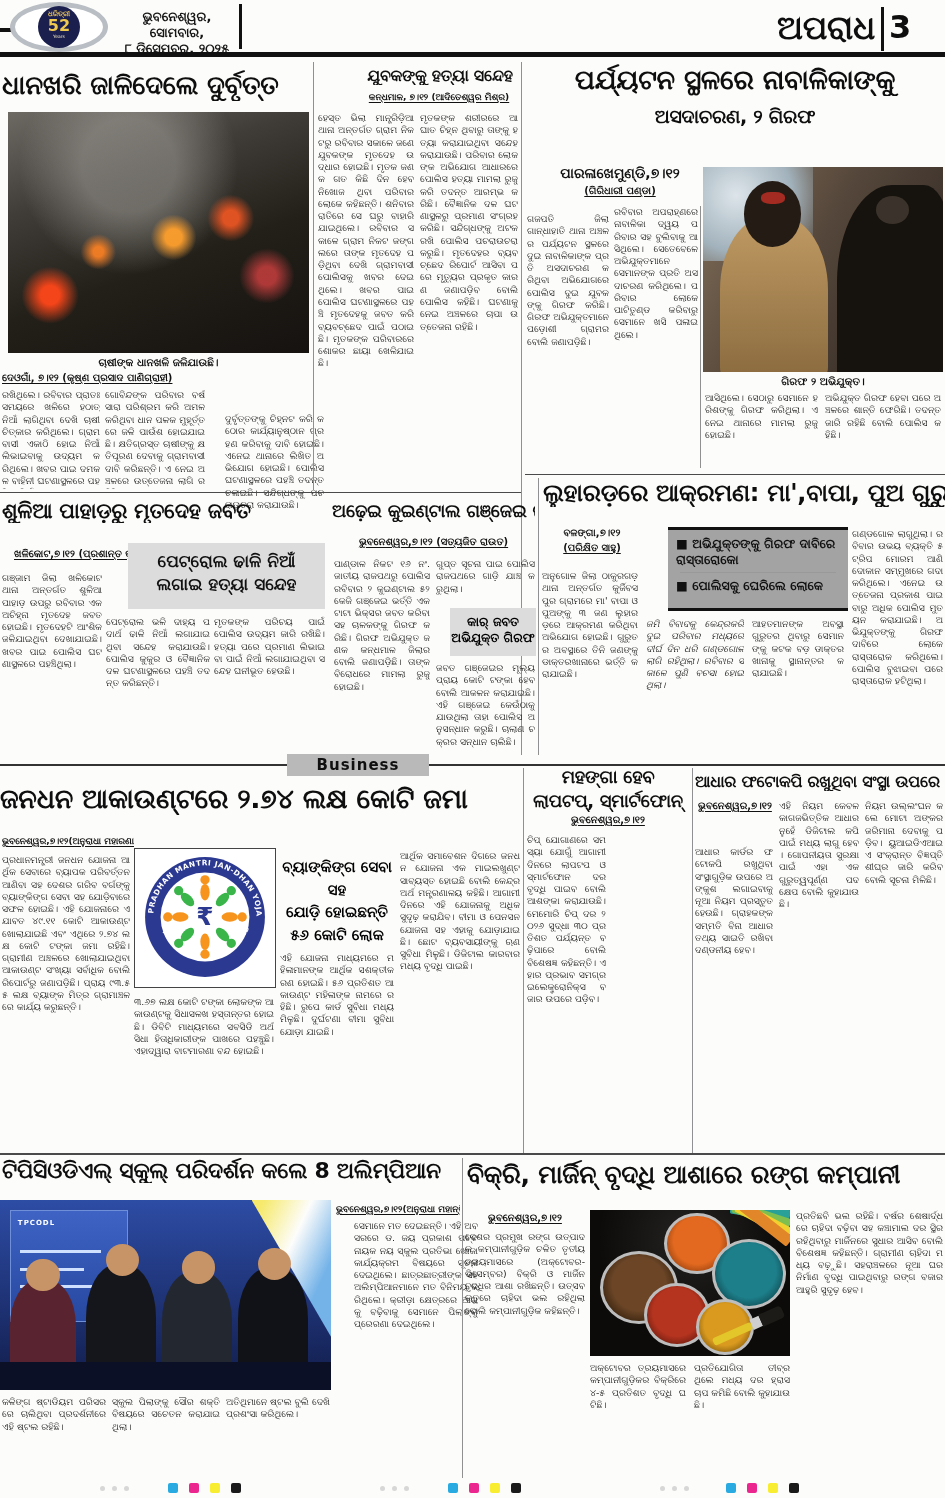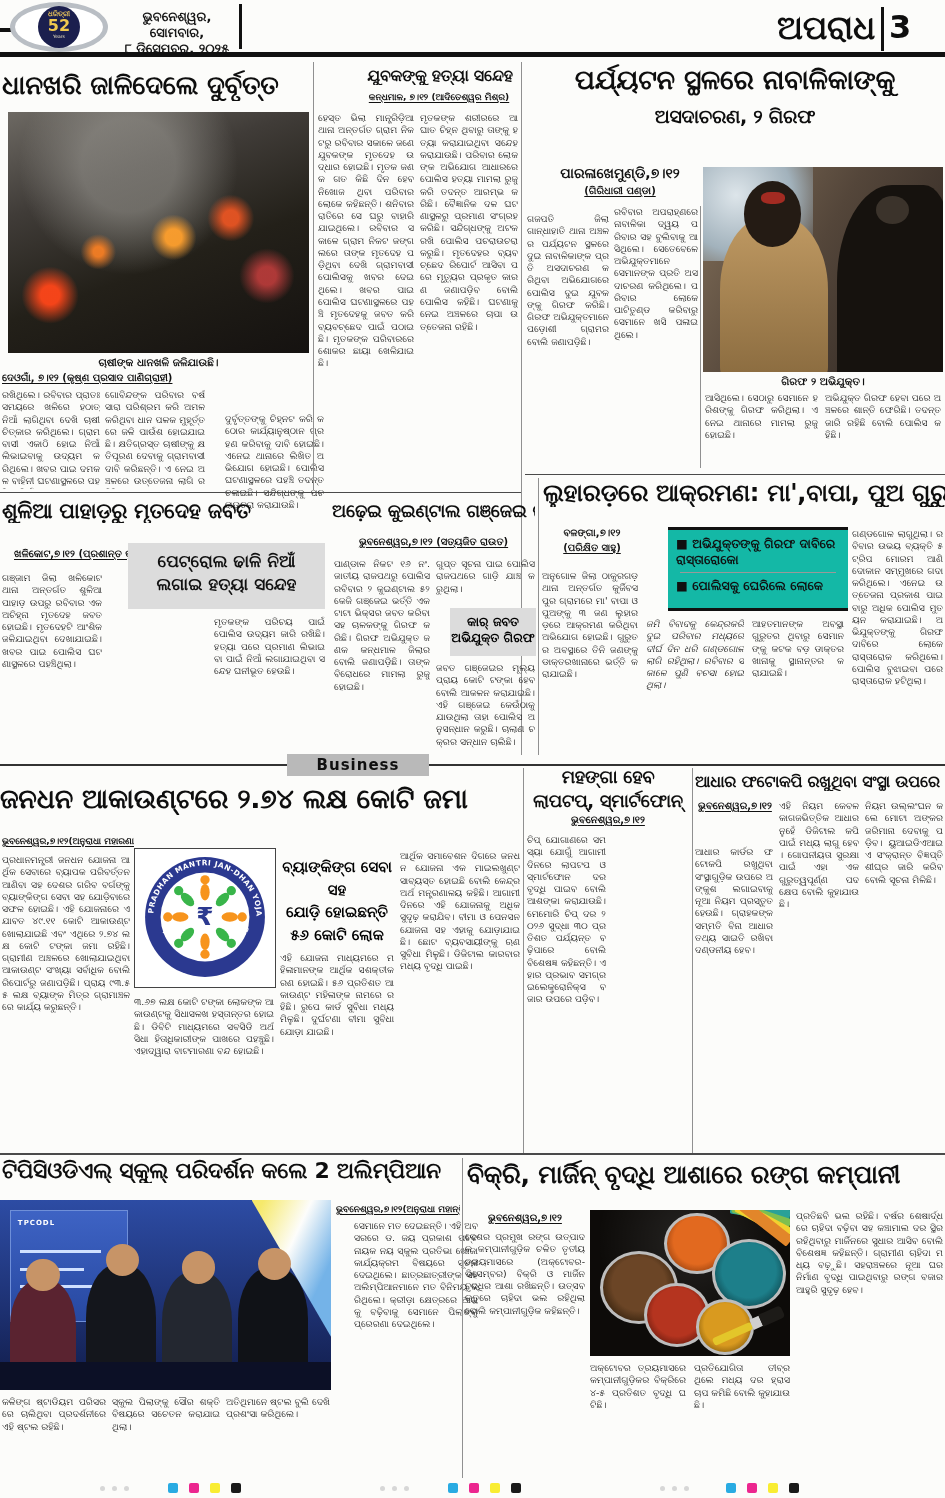--- a/index.html
+++ b/index.html
@@ -45,21 +45,21 @@
   .tpc .fig{position:absolute;border-radius:42% 42% 8% 8%;}
   .tpc .head{position:absolute;background:#c79467;border-radius:50%;}
   .tpc .desk{position:absolute;bottom:0;left:0;width:100%;height:15%;background:#0c1026;}
   .tpc .lbl{position:absolute;left:6%;top:8%;color:#fff;font-size:7px;font-weight:700;letter-spacing:1px;}
   
   .paint{background:radial-gradient(circle at 50% 20%,rgba(255,255,255,.1),transparent 60%),#0d0b09;}
   .can{position:absolute;border-radius:50%;border:3px solid #bdbdbd;}
   .fanstrip{position:absolute;height:8%;width:30%;transform-origin:100% 50%;border-radius:2px;}
   .brushH{position:absolute;right:2%;bottom:16%;width:38%;height:9%;transform:rotate(-24deg);}
   
-  .bbox{background:#14b8a6;border-top:3px solid #111;border-bottom:3px solid #111;}
+  .bbox{background:#a3a3a3;border-top:3px solid #111;border-bottom:3px solid #111;}
   .bbox .line{font-weight:700;font-size:12.5px;color:#101010;line-height:1.25;overflow:hidden;}
   .bbox .sep{height:1px;background:#999;margin:5px 4px;}
   .regmark{position:absolute;width:10px;height:10px;border-radius:2px;}
   .graydot{position:absolute;width:5px;height:5px;border-radius:50%;background:#d7d7d7;}
 </style>
 </head>
 <body>
 
 <div id="page">
 
@@ -121,20 +121,21 @@
   <div class="hrule" style="left:525px;top:474px;width:420px;height:1px;"></div>
   <div class="hrule" style="left:0;top:492px;width:521px;height:1px;"></div>
 
   <div class="abs hl" style="left:2px;top:499px;width:324px;font-size:21px;">ଶୁଳିଆ ପାହାଡ଼ରୁ ମୃତଦେହ ଜବତ</div>
   <div class="abs dl" style="left:14px;top:548px;width:210px;">ଖଳିକୋଟ,୭।୧୨ (ପ୍ରଶାନ୍ତ କୁମାର ମିଶ୍ର)</div>
   <div class="abs graybox ctr" style="left:128px;top:543px;width:197px;height:66px;padding-top:6px;box-sizing:border-box;">
     <div style="font-size:17px;font-weight:700;color:#101010;line-height:1.45;">ପେଟ୍ରୋଲ ଢାଳି ନିଆଁ</div>
     <div style="font-size:17px;font-weight:700;color:#101010;">ଲଗାଇ ହତ୍ୟା ସନ୍ଦେହ</div>
   </div>
   <div class="abs bc" style="left:2px;top:572px;width:100px;height:181px;">ଗଞ୍ଜାମ ଜିଲା ଖଳିକୋଟ ଥାନା ଅନ୍ତର୍ଗତ ଶୁଳିଆ ପାହାଡ଼ ଉପରୁ ରବିବାର ଏକ ଅଚିହ୍ନା ମୃତଦେହ ଜବତ ହୋଇଛି। ମୃତଦେହଟି ଆଂଶିକ ଜଳିଯାଇଥିବା ଦେଖାଯାଇଛି। ଖବର ପାଇ ପୋଲିସ ଘଟଣାସ୍ଥଳରେ ପହଞ୍ଚିଥିଲା।</div>
+  <div class="abs bc" style="left:106px;top:616px;width:104px;height:137px;">ପେଟ୍ରୋଲ ଭଳି ଦାହ୍ୟ ପଦାର୍ଥ ଢାଳି ନିଆଁ ଲଗାଯାଇଥିବା ସନ୍ଦେହ କରାଯାଉଛି। ପୋଲିସ କୁକୁର ଓ ବୈଜ୍ଞାନିକ ଦଳ ଘଟଣାସ୍ଥଳରେ ପହଞ୍ଚି ତଦନ୍ତ କରିଛନ୍ତି।</div>
   <div class="abs bc" style="left:214px;top:616px;width:111px;height:137px;">ମୃତକଙ୍କ ପରିଚୟ ପାଇଁ ପୋଲିସ ଉଦ୍ୟମ ଜାରି ରଖିଛି। ହତ୍ୟା ପରେ ପ୍ରମାଣ ଲିଭାଇବା ପାଇଁ ନିଆଁ ଲଗାଯାଇଥିବା ସନ୍ଦେହ ଘନୀଭୂତ ହେଉଛି।</div>
 
   <div class="abs hl ctr" style="left:332px;top:500px;width:203px;font-size:18px;">ଅଢ଼େଇ କୁଇଣ୍ଟାଲ ଗଞ୍ଜେଇ ଜବତ</div>
   <div class="abs dl ctr" style="left:332px;top:536px;width:203px;">ଭୁବନେଶ୍ୱର,୭।୧୨ (ସତ୍ୟଜିତ ରାଉତ)</div>
   <div class="abs bc" style="left:334px;top:558px;width:96px;height:195px;">ପାଣ୍ଡାଳ ନିକଟ ୧୬ ନଂ. ଜାତୀୟ ରାଜପଥରୁ ପୋଲିସ ରବିବାର ୨ କୁଇଣ୍ଟାଲ ୫୨ କେଜି ଗଞ୍ଜେଇ ଭର୍ତ୍ତି ଏକ ଟାଟା ଭିକ୍ସର ଜବତ କରିବା ସହ ଚାଳକଙ୍କୁ ଗିରଫ କରିଛି। ଗିରଫ ଅଭିଯୁକ୍ତ ଜଣକ କନ୍ଧମାଳ ଜିଲାର ବୋଲି ଜଣାପଡ଼ିଛି। ତାଙ୍କ ବିରୋଧରେ ମାମଲା ରୁଜୁ ହୋଇଛି।</div>
   <div class="abs bc" style="left:436px;top:558px;width:99px;height:46px;">ଗୁପ୍ତ ସୂଚନା ପାଇ ପୋଲିସ ରାଜପଥରେ ଗାଡ଼ି ଯାଞ୍ଚ କରୁଥିଲା।</div>
   <div class="abs graybox ctr" style="left:450px;top:608px;width:86px;height:48px;padding-top:6px;box-sizing:border-box;">
     <div style="font-size:12.5px;font-weight:700;">କାର୍ ଜବତ</div>
     <div style="font-size:12.5px;font-weight:700;">ଅଭିଯୁକ୍ତ ଗିରଫ</div>
   </div>
@@ -236,21 +237,21 @@
   <div class="vr" style="left:692px;top:768px;height:385px;"></div>
 
   <div class="abs hl ctr" style="left:695px;top:772px;width:250px;font-size:16px;">ଆଧାର ଫଟୋକପି ରଖୁଥିବା ସଂସ୍ଥା ଉପରେ ଲାଗିବ ଅଙ୍କୁଶ</div>
   <div class="abs dl ctr" style="left:695px;top:800px;width:80px;">ଭୁବନେଶ୍ୱର,୭।୧୨</div>
   <div class="abs bc" style="left:695px;top:818px;width:78px;height:332px;margin-top:28px;">ଆଧାର କାର୍ଡର ଫଟୋକପି ରଖୁଥିବା ସଂସ୍ଥାଗୁଡ଼ିକ ଉପରେ ଅଙ୍କୁଶ ଲଗାଇବାକୁ ନୂଆ ନିୟମ ପ୍ରସ୍ତୁତ ହେଉଛି। ଗ୍ରାହକଙ୍କ ସମ୍ମତି ବିନା ଆଧାର ତଥ୍ୟ ସାଇତି ରଖିବା ଦଣ୍ଡନୀୟ ହେବ।</div>
   <div class="abs bc" style="left:779px;top:800px;width:80px;height:350px;">ଏହି ନିୟମ କେବଳ କାଗଜଭିତ୍ତିକ ଆଧାର ନୁହେଁ ଡିଜିଟାଲ କପି ପାଇଁ ମଧ୍ୟ ଲାଗୁ ହେବ। ଗୋପନୀୟତା ସୁରକ୍ଷା ପାଇଁ ଏହା ଏକ ଗୁରୁତ୍ୱପୂର୍ଣ୍ଣ ପଦକ୍ଷେପ ବୋଲି କୁହାଯାଉଛି।</div>
   <div class="abs bc" style="left:865px;top:800px;width:78px;height:350px;">ନିୟମ ଉଲ୍ଲଂଘନ କଲେ ମୋଟା ଅଙ୍କର ଜରିମାନା ଦେବାକୁ ପଡ଼ିବ। ୟୁଆଇଡିଏଆଇ ଏ ସଂକ୍ରାନ୍ତ ବିଜ୍ଞପ୍ତି ଶୀଘ୍ର ଜାରି କରିବ ବୋଲି ସୂଚନା ମିଳିଛି।</div>
 
   <div class="hrule" style="left:0;top:1153px;width:945px;height:1.5px;"></div>
 
-  <div class="abs hl" style="left:2px;top:1158px;width:458px;font-size:22px;">ଟିପିସିଓଡିଏଲ୍ ସ୍କୁଲ୍ ପରିଦର୍ଶନ କଲେ 2 ଅଲିମ୍ପିଆନ</div>
+  <div class="abs hl" style="left:2px;top:1158px;width:458px;font-size:22px;">ଟିପିସିଓଡିଏଲ୍ ସ୍କୁଲ୍ ପରିଦର୍ଶନ କଲେ 8 ଅଲିମ୍ପିଆନ</div>
   <div class="photo tpc" style="left:0;top:1200px;width:331px;height:190px;">
     <div class="ban">
       <div class="lbl">TPCODL</div>
       <div class="bl" style="top:36%;"></div>
       <div class="bl" style="top:52%;width:55%;"></div>
       <div class="bl" style="top:68%;width:62%;"></div>
     </div>
     <div class="diag"></div>
     <div class="fig" style="left:3%;bottom:0;width:20%;height:58%;background:#5a2330;"></div>
     <div class="head" style="left:8%;bottom:52%;width:10%;height:17%;"></div>

